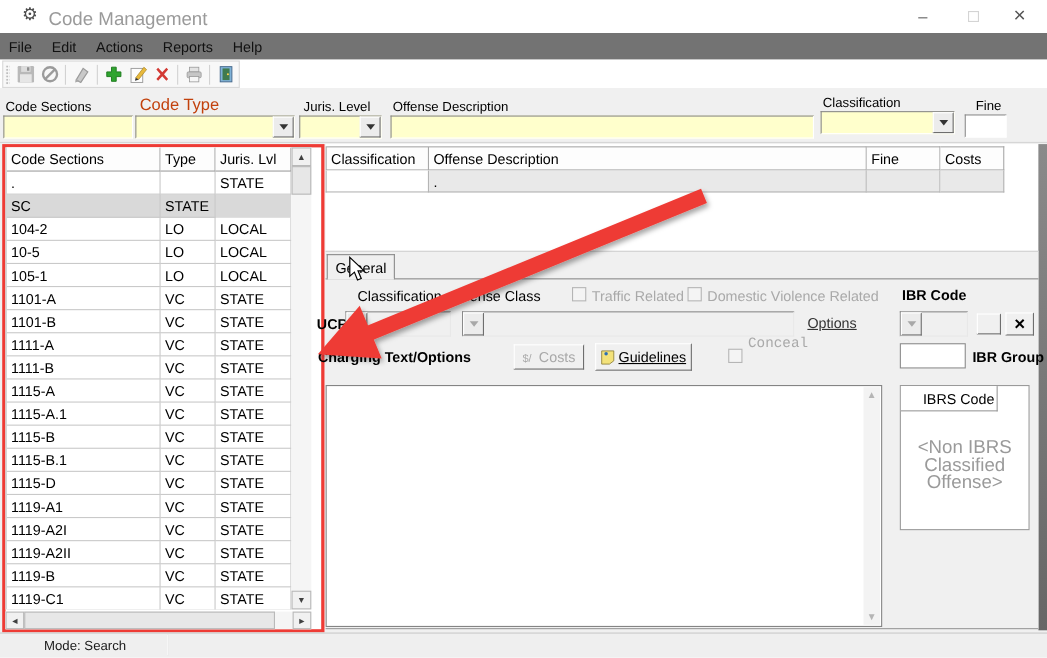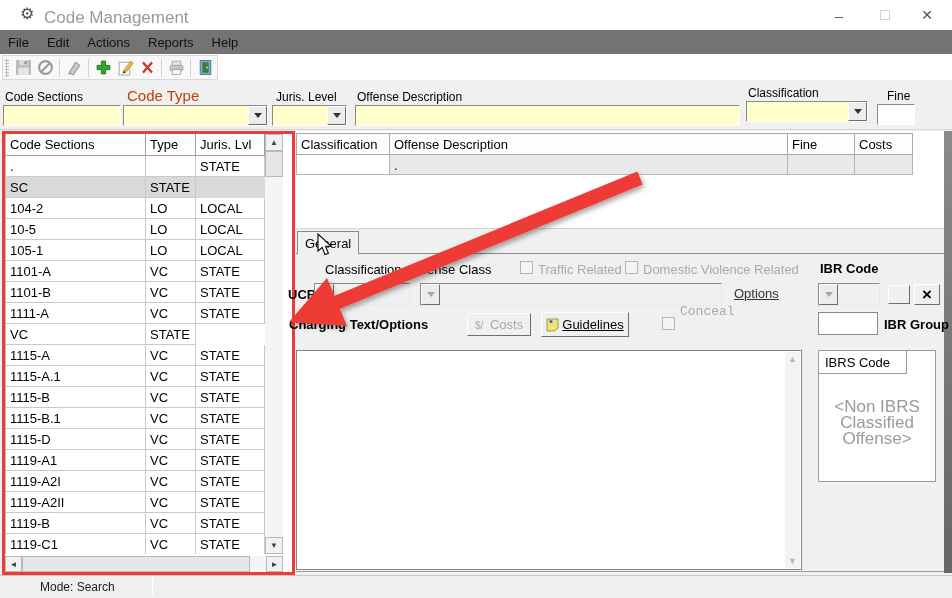--- a/index.html
+++ b/index.html
@@ -93,21 +93,21 @@
   .checkbox { width:13px; height:13px; border:1px solid #b5b5b5; background:#f4f4f4; }
   .combo-dis { background:#f0f0f0; border:1px solid; border-color:#8a8a8a #e8e8e8 #e8e8e8 #8a8a8a; display:flex; }
   .link { font-size:13px; color:#333; text-decoration:underline; }
   .push { background:#f0f0f0; border:1px solid; border-color:#ffffff #6e6e6e #6e6e6e #ffffff; display:flex; align-items:center; justify-content:center; font-size:13px; }
   .push.dis { color:#a8a8a8; }
 
   .chargebox { left:296px; top:350px; width:506px; height:220px; background:#fff; border:1px solid #848484; }
   .mscroll { position:absolute; right:1px; top:1px; width:15px; height:216px; background:#f3f3f3; display:flex; flex-direction:column; justify-content:space-between; align-items:center; color:#b5b5b5; font-size:9px; padding:2px 0; }
 
   .ibrsbox { left:818px; top:350px; width:118px; height:132px; background:#fff; border:1px solid #9a9a9a; }
-  .ibrshead { left:0px; top:0px; width:88px; height:23px; border-right:1px solid #9a9a9a; border-bottom:1px solid #9a9a9a; padding:4px 0 0 6px; font-size:13px; background:#fff; position:absolute; }
+  .ibrshead { left:0px; top:0px; width:88px; height:23px; border-right:1px solid #9a9a9a; border-bottom:1px solid #9a9a9a; padding:4px 0 0 20px; font-size:13px; background:#fff; position:absolute; }
   .ibrsval { position:absolute; left:8px; top:48px; width:100px; text-align:center; color:#9a9a9a; font-size:17px; line-height:16px; }
 
   
   .statusbar { left:0; top:575px; width:952px; height:23px; background:#efefef; border-top:1px solid #c8c8c8; }
   .statustext { left:40px; top:580px; font-size:12px; color:#1a1a1a; }
   .statussep { left:152px; top:577px; width:1px; height:19px; background:#c9c9c9; border-right:1px solid #fff; }
 
   .overlay { left:0; top:0; width:952px; height:598px; z-index:50; pointer-events:none; }
 </style>
 </head>
@@ -281,20 +281,21 @@
         <div class="tcell">1101-B</div>
         <div class="tcell">VC</div>
         <div class="tcell">STATE</div>
       </div>
       <div class="trow">
         <div class="tcell">1111-A</div>
         <div class="tcell">VC</div>
         <div class="tcell">STATE</div>
       </div>
       <div class="trow">
+        <div class="tcell">1111-B</div>
         <div class="tcell">VC</div>
         <div class="tcell">STATE</div>
       </div>
       <div class="trow">
         <div class="tcell">1115-A</div>
         <div class="tcell">VC</div>
         <div class="tcell">STATE</div>
       </div>
       <div class="trow">
         <div class="tcell">1115-A.1</div>

